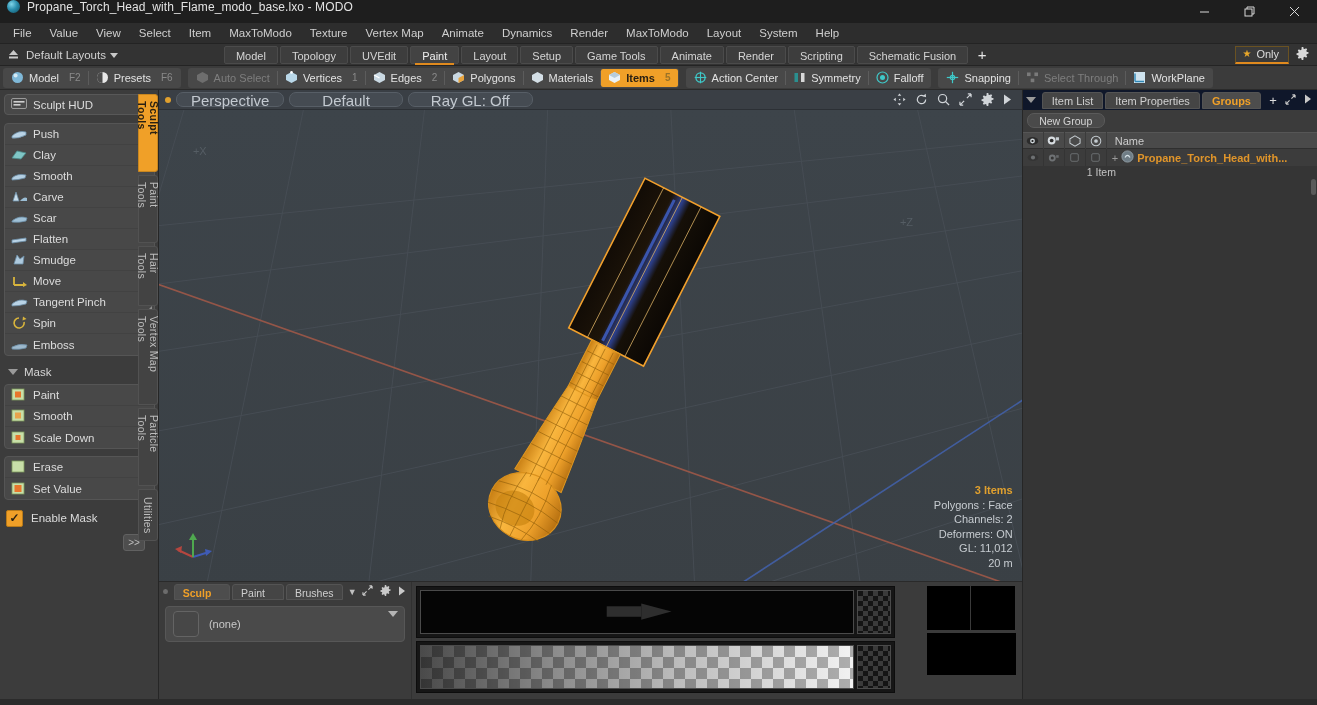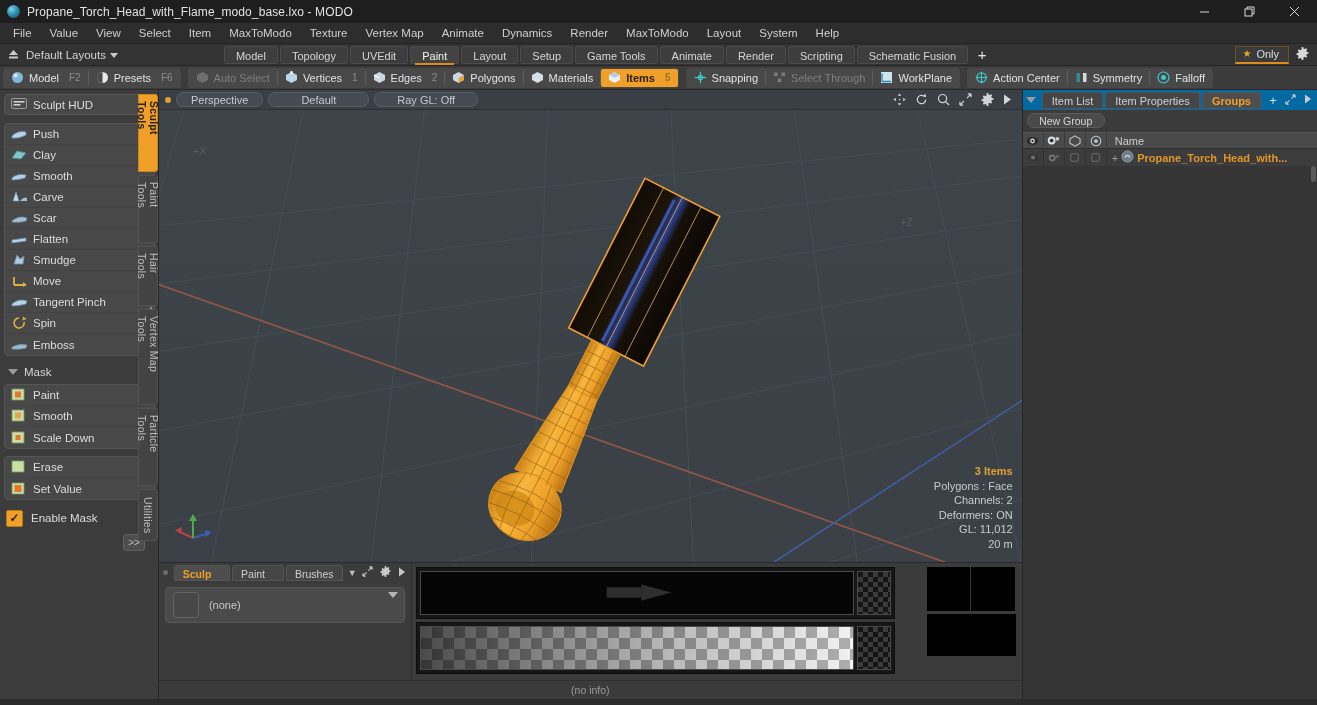--- a/index.html
+++ b/index.html
@@ -5,21 +5,21 @@
   * { box-sizing: border-box; margin:0; padding:0; }
   html,body{ background:#2b2b2b; }
   body{
     width:1317px; height:705px;
     font-family:"Liberation Sans", sans-serif;
     font-size:11px; color:#c8c8c8;
     overflow:hidden; position:relative;
     -webkit-font-smoothing:antialiased;
   }
   
-  .titlebar{ height:23px; background:#1e1e1e; display:flex; align-items:center; padding-left:7px; }
+  .titlebar{ height:23px; background:#1e1e1e; display:flex; padding-left:7px; }
   .tb-logo{ width:13px; height:13px; border-radius:50%;
     background:radial-gradient(circle at 35% 32%, #7fd4e8 0%, #2b8fae 45%, #0f4a5e 100%);
     margin-right:7px; flex:0 0 auto;}
   .tb-title{ color:#e2e2e2; font-size:12px; white-space:nowrap; letter-spacing:.1px;}
   .tb-spacer{ flex:1 1 auto; }
   .winbtn{ width:45px; height:23px; display:flex; align-items:center; justify-content:center;
     color:#d8d8d8; font-size:12px; }
   .winbtn svg{ display:block; }
   
   .menubar{ height:21px; background:#2d2d2d; display:flex; align-items:center; padding-left:4px;
@@ -85,21 +85,21 @@
   .vtab{ width:20px; background:#434343; border:1px solid #525252; border-radius:0 3px 3px 0;
     color:#bdbdbd; font-size:10.5px; writing-mode:vertical-rl; text-orientation:mixed;
     display:flex; align-items:center; justify-content:center; padding:6px 0; margin-bottom:3px; letter-spacing:.3px;}
   .vtab.active{ background:#f0a028; color:#2a2113; border-color:#c8861f; font-weight:bold;}
   
   .center{ flex:1 1 auto; display:flex; flex-direction:column; min-width:0;}
   .vpheader{ height:20px; background:#3a3f45; display:flex; align-items:center; padding:0 6px; gap:5px;
     border-bottom:1px solid #2c3035;}
   .dot{ width:6px;height:6px;border-radius:50%;background:#e0a02e;}
   .vpbtn{ height:15px; line-height:15px; padding:0 14px; background:#454b52; border:1px solid #575e66;
-    border-radius:7px; color:#c3c9d0; font-size:11px; white-space:nowrap;}
+    border-radius:7px; color:#c3c9d0; font-size:15px; white-space:nowrap;}
   .vpicons{ margin-left:auto; display:flex; align-items:center; gap:9px; padding-right:4px;}
   .vpicons svg{ display:block; }
   .viewport{ flex:1 1 auto; position:relative; overflow:hidden;
     background:#3c4349; }
   .grid{ position:absolute; inset:0; }
   .vp-axislabel{ position:absolute; color:#555d64; font-size:11px; }
   .stats{ position:absolute; right:9px; bottom:11px; text-align:right; line-height:14.5px; font-size:11px; color:#c7ccd1;}
   .stats .hi{ color:#e0a02e; font-weight:bold; }
   .gizmo{ position:absolute; left:14px; bottom:12px; width:44px;height:40px;}
   
@@ -126,21 +126,21 @@
       linear-gradient(45deg,#3a3a3a 25%,transparent 25%,transparent 75%,#3a3a3a 75%);
     background-size:10px 10px; background-position:0 0,5px 5px; background-color:#141414;}
   .bp-right{ flex:1 1 auto; padding:4px 6px 0 6px; }
   .prevarea{ display:flex; gap:0; }
   .prevbox{ background:#000; }
   .statusbar{ height:19px; background:#3b3b3b; border-top:1px solid #303030;
     display:flex; align-items:center; justify-content:center; color:#9a9a9a; font-size:10.5px;}
   
   .rightpanel{ width:306px; background:#3b3b3b; display:flex; flex-direction:column;
     border-left:1px solid #262626;}
-  .rptabs{ height:20px; display:flex; align-items:center; padding-left:3px; gap:2px; background:#0369a1;}
+  .rptabs{ height:20px; display:flex; align-items:center; padding-left:3px; gap:2px; background:#0f172a;}
   .rtri{ width:0;height:0;border-left:5px solid transparent;border-right:5px solid transparent;
     border-top:6px solid #9a9a9a; margin-right:4px;}
   .rptab{ height:17px; line-height:17px; padding:0 9px; font-size:11px; color:#d0d0d0;
     background:#454545; border:1px solid #545454; border-radius:3px 3px 0 0; white-space:nowrap;}
   .rptab.active{ background:#4d4d4d; color:#f0a028; font-weight:bold;}
   .rp-plus{ width:20px; text-align:center; color:#ddd; font-size:13px;}
   .rpicons{ margin-left:auto; display:flex; gap:8px; align-items:center; padding-right:5px;}
   .newgroup{ margin:3px 0 0 4px; width:78px; height:15px; line-height:15px; text-align:center;
     background:#4a4a4a;border:1px solid #5a5a5a;border-radius:7px;color:#d4d4d4;font-size:10.5px;}
   .listhdr{ height:17px; background:#4a4a4a; border-top:1px solid #565656; border-bottom:1px solid #2f2f2f;
@@ -326,20 +326,53 @@
       </span>
       <span>Items</span>
       <span class="hot">5</span>
     </div>
   </div>
 
   <div class="grp">
     <div class="mb">
       <span class="ic">
         <svg width="13" height="13" viewBox="0 0 13 13">
+            <circle cx="6.5" cy="6.5" r="4.6" fill="none" stroke="#3fc9c9" stroke-width="1.3"></circle>
+            <line x1="6.5" y1="0.7" x2="6.5" y2="12.3" stroke="#3fc9c9" stroke-width="1.1"></line>
+            <line x1="0.7" y1="6.5" x2="12.3" y2="6.5" stroke="#3fc9c9" stroke-width="1.1"></line>
+          </svg>
+      </span>
+      <span>Action Center</span>
+    </div>
+    <div class="sep"></div>
+    <div class="mb">
+      <span class="ic">
+        <svg width="13" height="13" viewBox="0 0 13 13">
+            <rect x="1.5" y="2" width="3.5" height="9" fill="#2b8f8f"></rect>
+            <rect x="8" y="2" width="3.5" height="9" fill="#d8d8d8"></rect>
+          </svg>
+      </span>
+      <span>Symmetry</span>
+    </div>
+    <div class="sep"></div>
+    <div class="mb">
+      <span class="ic">
+        <svg width="13" height="13" viewBox="0 0 13 13">
+            <circle cx="6.5" cy="6.5" r="5.5" fill="none" stroke="#3fc9c9" stroke-width="1.2"></circle>
+            <circle cx="6.5" cy="6.5" r="2.5" fill="#3fc9c9"></circle>
+          </svg>
+      </span>
+      <span>Falloff</span>
+    </div>
+  </div>
+
+  <div class="grp">
+    <div class="mb">
+      <span class="ic">
+        <svg width="13" height="13" viewBox="0 0 13 13">
             <line x1="6.5" y1="0.8" x2="6.5" y2="12.2" stroke="#3fc9c9" stroke-width="1.2"></line>
             <line x1="0.8" y1="6.5" x2="12.2" y2="6.5" stroke="#3fc9c9" stroke-width="1.2"></line>
             <circle cx="6.5" cy="6.5" r="2.2" fill="none" stroke="#3fc9c9" stroke-width="1.2"></circle>
           </svg>
       </span>
       <span>Snapping</span>
     </div>
     <div class="sep"></div>
     <div class="mb dim">
       <span class="ic">
@@ -353,53 +386,20 @@
     </div>
     <div class="sep"></div>
     <div class="mb">
       <span class="ic">
         <svg width="13" height="13" viewBox="0 0 13 13">
             <rect x="1" y="1" width="11" height="11" fill="#cfe3ee"></rect>
             <path d="M2 10.5V2.5M2 10.5h9" stroke="#2f86b5" stroke-width="1.4" fill="none"></path>
           </svg>
       </span>
       <span>WorkPlane</span>
-    </div>
-  </div>
-
-  <div class="grp">
-    <div class="mb">
-      <span class="ic">
-        <svg width="13" height="13" viewBox="0 0 13 13">
-            <circle cx="6.5" cy="6.5" r="4.6" fill="none" stroke="#3fc9c9" stroke-width="1.3"></circle>
-            <line x1="6.5" y1="0.7" x2="6.5" y2="12.3" stroke="#3fc9c9" stroke-width="1.1"></line>
-            <line x1="0.7" y1="6.5" x2="12.3" y2="6.5" stroke="#3fc9c9" stroke-width="1.1"></line>
-          </svg>
-      </span>
-      <span>Action Center</span>
-    </div>
-    <div class="sep"></div>
-    <div class="mb">
-      <span class="ic">
-        <svg width="13" height="13" viewBox="0 0 13 13">
-            <rect x="1.5" y="2" width="3.5" height="9" fill="#2b8f8f"></rect>
-            <rect x="8" y="2" width="3.5" height="9" fill="#d8d8d8"></rect>
-          </svg>
-      </span>
-      <span>Symmetry</span>
-    </div>
-    <div class="sep"></div>
-    <div class="mb">
-      <span class="ic">
-        <svg width="13" height="13" viewBox="0 0 13 13">
-            <circle cx="6.5" cy="6.5" r="5.5" fill="none" stroke="#3fc9c9" stroke-width="1.2"></circle>
-            <circle cx="6.5" cy="6.5" r="2.5" fill="#3fc9c9"></circle>
-          </svg>
-      </span>
-      <span>Falloff</span>
     </div>
   </div>
 </div>
 
 <div class="main">
 
   <div class="leftpanel">
     <div class="lp-inner">
 
       <div class="single">
@@ -764,23 +764,20 @@
 
       <div class="bp-right">
         <div class="prevarea">
           <div class="prevbox" style="width:44px;height:44px;margin-left:22px;border-right:1px solid #3a3a3a;"></div>
           <div class="prevbox" style="width:44px;height:44px;"></div>
         </div>
         <div class="prevbox" style="width:89px;height:42px;margin-left:22px;margin-top:3px;"></div>
       </div>
     </div>
 
-    <div class="statusbar">
-      <span>(no info)</span>
-    </div>
   </div>
 
   <div class="rightpanel">
     <div class="rptabs">
       <span class="rtri"></span>
       <div class="rptab">Item List</div>
       <div class="rptab">Item Properties</div>
       <div class="rptab active">Groups</div>
       <div class="rp-plus">+</div>
       <div class="rpicons">
@@ -858,18 +855,19 @@
           <span class="plusglyph">+</span>
           <span>
             <svg width="13" height="13" viewBox="0 0 13 13">
                 <circle cx="6.5" cy="6.5" r="5.6" fill="#6f7d86" stroke="#93a0a8" stroke-width=".9"></circle>
                 <path d="M4 7.5 Q6.5 3.4 9 7.5" fill="none" stroke="#d8e2e8" stroke-width="1.2"></path>
               </svg>
           </span>
           <span class="orangetxt">Propane_Torch_Head_with...</span>
         </div>
       </div>
+      <div class="subrow">1 Item</div>
       <div class="rest">
         <div class="vscroll"></div>
       </div>
     </div>
   </div>
 </div>
 
 </body></html>

